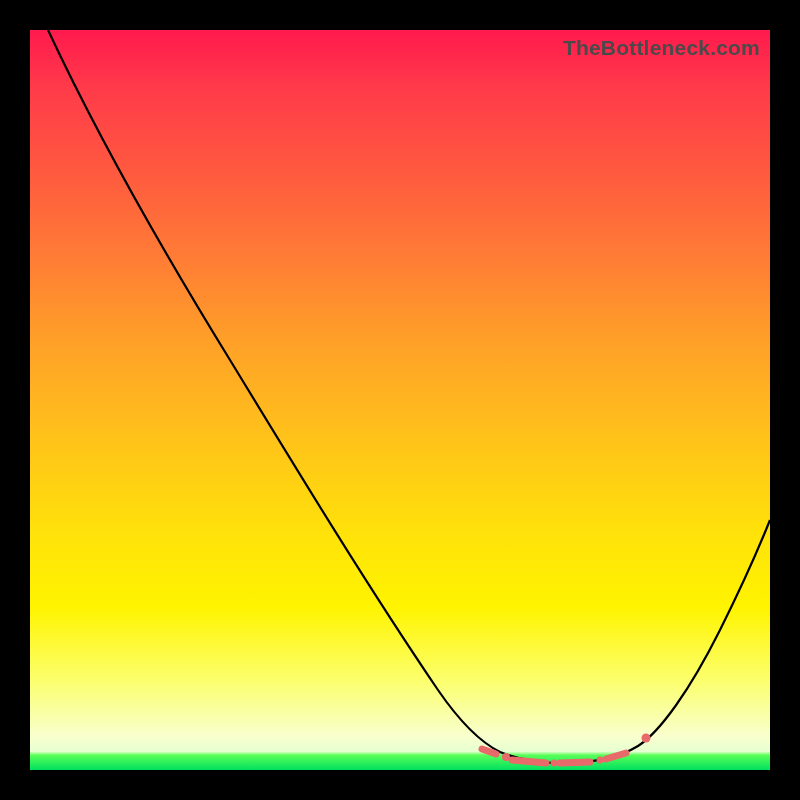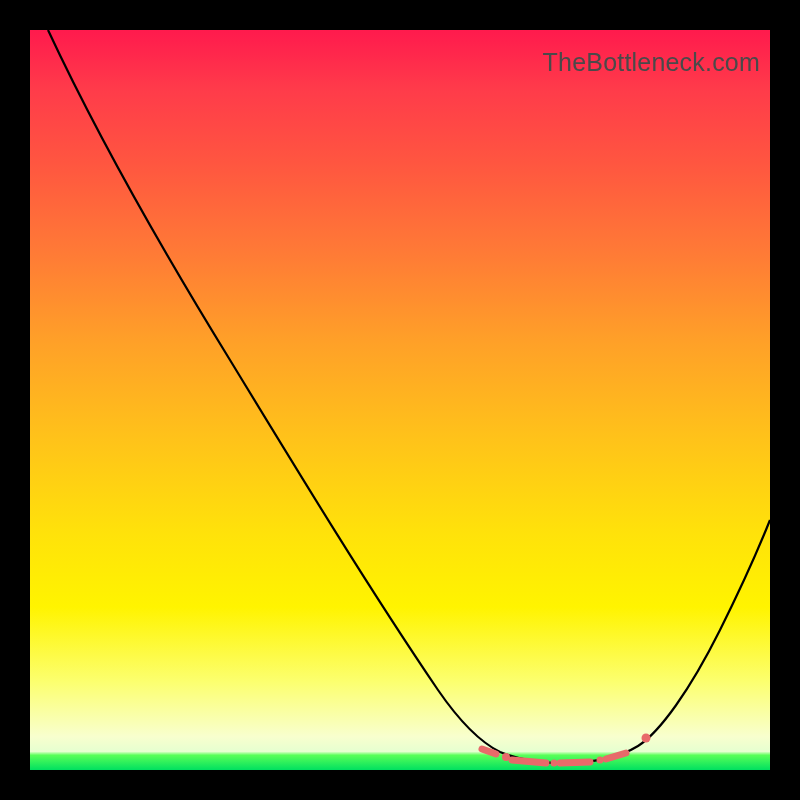--- a/index.html
+++ b/index.html
@@ -37,25 +37,25 @@
       #fff400 78%,
       #fcff6e 88%,
       #f8ffce 95.5%,
       #e6ffd0 97.5%,
       #58ff58 98%,
       #00e060 100%
     );
   }
   .watermark {
     position: absolute;
-    top: 18px;
+    top: 6px;
     right: 10px;
     color: #4a4a4a;
-    font-size: 25px;
-    font-weight: 400;
+    font-size: 21px;
+    font-weight: 700;
     letter-spacing: 0.2px;
     user-select: none;
   }
   svg.curve {
     position: absolute;
     left: 0;
     top: 0;
     width: 740px;
     height: 740px;
     overflow: visible;

